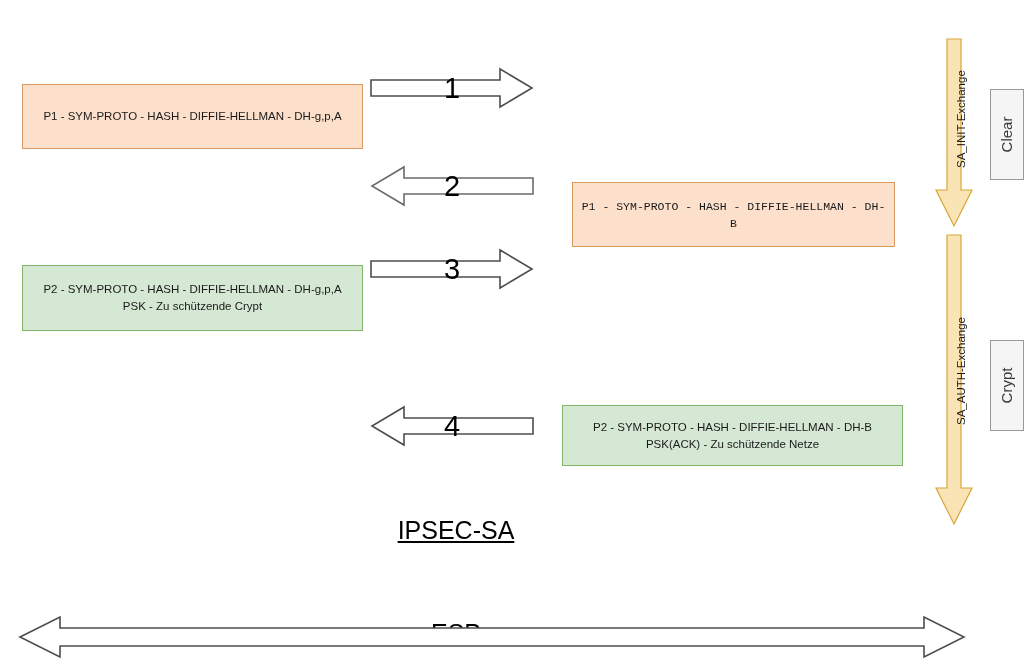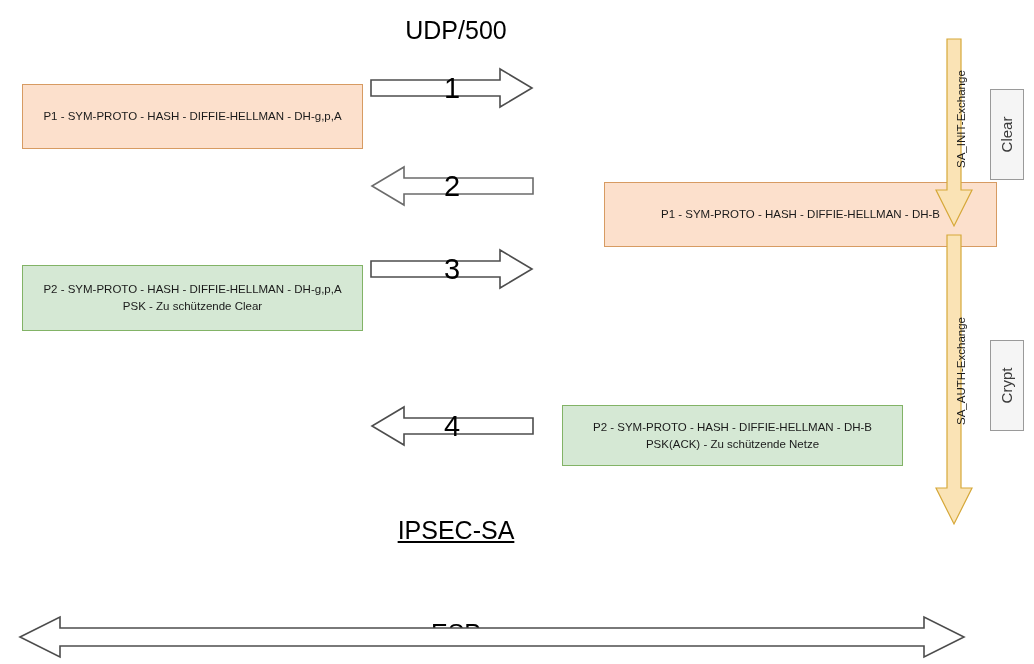--- a/index.html
+++ b/index.html
@@ -96,52 +96,51 @@
   }
 
   
   .esp-arrow svg { display: block; }
 </style>
 </head>
 <body>
 
 <div id="canvas">
 
-  <div class="abs section-title" style="left:356px; top:18px; width:200px;">UDP/500</div>
 
   <div class="abs msg-box orange" style="left:22px; top:55px; width:341px; height:65px;">
     <div>
       <div>P1 - SYM-PROTO - HASH - DIFFIE-HELLMAN - DH-g,p,A</div>
     </div>
   </div>
 
   <div class="abs flow-arrow" style="left:370px; top:67px; width:164px; height:42px;">
     <svg width="164" height="42" viewBox="0 0 164 42">
       <path d="M1,13 L130,13 L130,2 L162,21 L130,40 L130,29 L1,29 Z" fill="#ffffff" stroke="#4d4d4d" stroke-width="1.6" stroke-linejoin="miter"></path>
     </svg>
     <div class="flow-num">1</div>
   </div>
 
-  <div class="abs msg-box orange" style="left:604px; top:153px; width:393px; height:65px;">
+  <div class="abs msg-box orange" style="left:572px; top:153px; width:323px; height:65px;font-family:Liberation Mono, monospace;">
     <div>
       <div>P1 - SYM-PROTO - HASH - DIFFIE-HELLMAN - DH-B</div>
     </div>
   </div>
 
   <div class="abs flow-arrow" style="left:370px; top:165px; width:164px; height:42px;">
     <svg width="164" height="42" viewBox="0 0 164 42">
       <path d="M163,13 L34,13 L34,2 L2,21 L34,40 L34,29 L163,29 Z" fill="#ffffff" stroke="#6b6b6b" stroke-width="1.6" stroke-linejoin="miter"></path>
     </svg>
     <div class="flow-num">2</div>
   </div>
 
   <div class="abs msg-box green" style="left:22px; top:236px; width:341px; height:66px;">
     <div>
       <div>P2 - SYM-PROTO - HASH - DIFFIE-HELLMAN - DH-g,p,A</div>
-      <div>PSK - Zu schützende Clear</div>
+      <div>PSK - Zu schützende Crypt</div>
     </div>
   </div>
 
   <div class="abs flow-arrow" style="left:370px; top:248px; width:164px; height:42px;">
     <svg width="164" height="42" viewBox="0 0 164 42">
       <path d="M1,13 L130,13 L130,2 L162,21 L130,40 L130,29 L1,29 Z" fill="#ffffff" stroke="#4d4d4d" stroke-width="1.6" stroke-linejoin="miter"></path>
     </svg>
     <div class="flow-num">3</div>
   </div>
 

